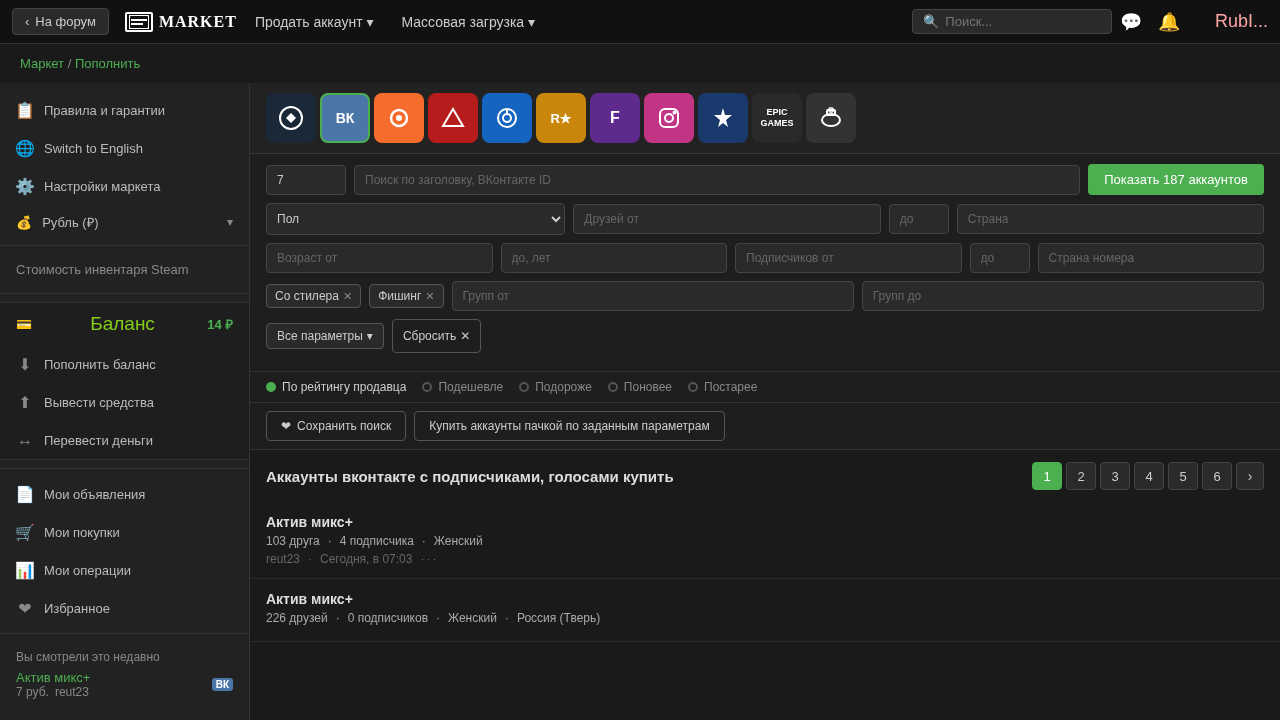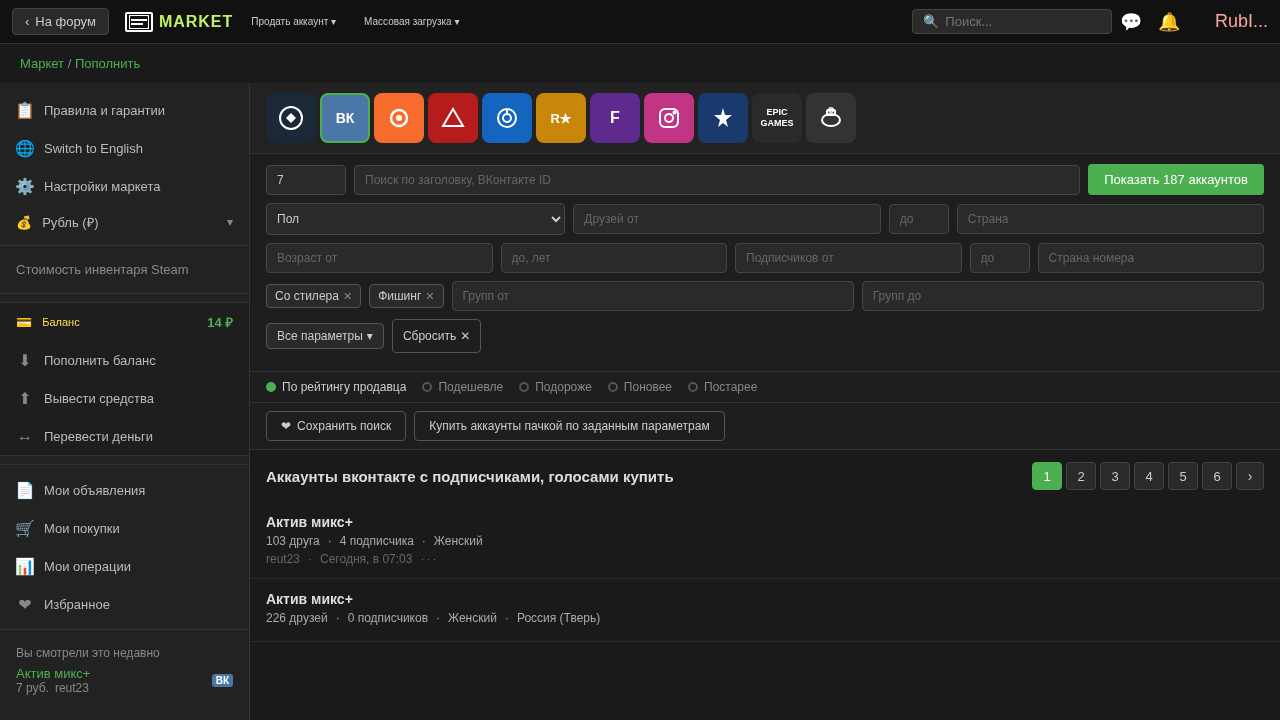--- a/index.html
+++ b/index.html
@@ -47,28 +47,29 @@
     .topnav-logo-icon {
       width: 28px;
       height: 20px;
       border: 2px solid #fff;
       border-radius: 2px;
       display: flex;
       align-items: center;
       justify-content: center;
     }
     .topnav-market-text {
-      color: #bef264;
+      color: #ffffff;
       font-size: 16px;
       font-weight: bold;
       letter-spacing: 1px;
+      font-family: Liberation Serif, serif;
     }
     .topnav-menu-item {
       color: #ccc;
-      font-size: 10px;
+      font-size: 14px;
       cursor: pointer;
       padding: 5px 10px;
       display: flex;
       align-items: flex-end;
       gap: 4px;
     }
     .topnav-spacer { flex: 1; }
     .topnav-search {
       background: #2a2a2a;
       border: 1px solid #444;
@@ -170,21 +171,21 @@
       margin: 8px 0;
       border-top: 1px solid #333;
       border-bottom: 1px solid #333;
     }
     .sidebar-balance {
       display: flex;
       align-items: center;
       gap: 10px;
       padding: 10px 16px;
     }
-    .sidebar-balance .balance-label { flex: 1; font-size: 11px; color: #fde047; }
+    .sidebar-balance .balance-label { flex: 1; font-size: 19px; color: #84cc16; margin-left: 48px; }
     .sidebar-balance .balance-value { color: #4caf50; font-size: 13px; font-weight: bold; }
     .sidebar-recent {
       padding: 10px 16px;
     }
     .sidebar-recent-title {
       color: #888;
       font-size: 12px;
       margin-bottom: 0;
     }
     .sidebar-recent-item {

